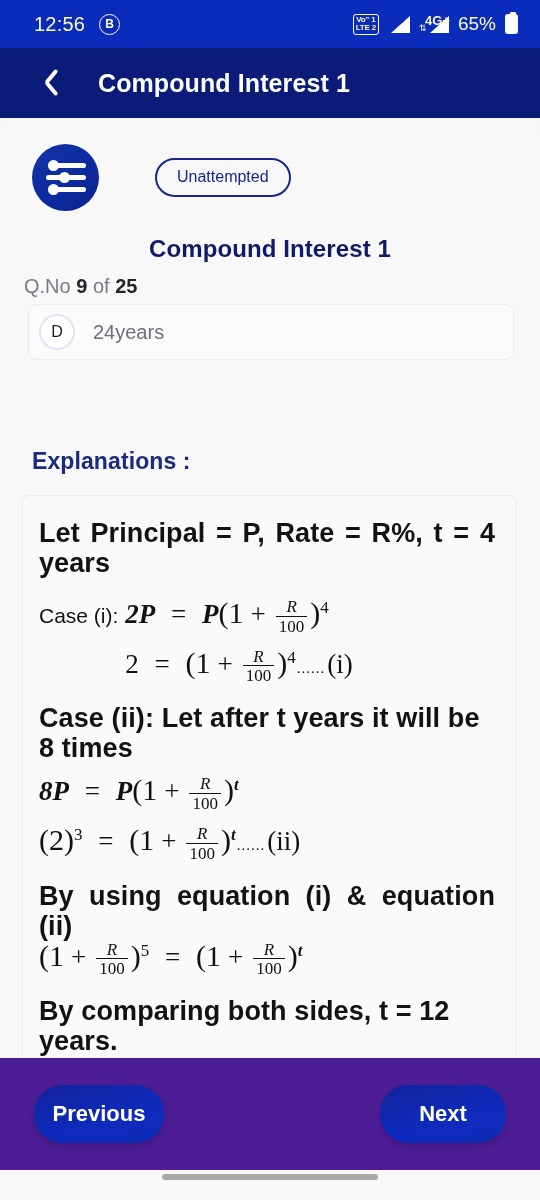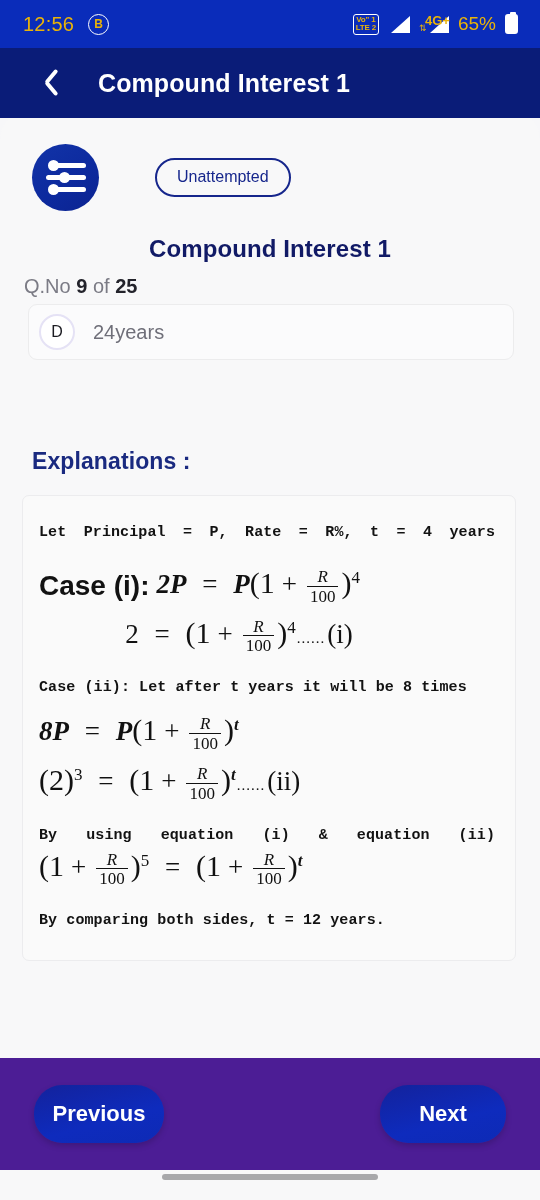--- a/index.html
+++ b/index.html
@@ -6,23 +6,23 @@
   html,body { width:540px; height:1200px; }
   body {
     font-family:"Liberation Sans", sans-serif;
     background:#f7f7f9;
     overflow:hidden;
     position:relative;
   }
 
   
   .statusbar{
-    height:48px; background:#0a2cba; color:#eab308;
+    height:48px; background:#0a2cba; color:#fef9c3;
     display:flex; align-items:center; justify-content:space-between;
-    padding:0 22px 0 23px; position:relative; z-index:5;
+    padding:0 22px 0 34px; position:relative; z-index:5;
   }
   .sb-left{ display:flex; align-items:center; gap:14px; }
   .sb-time{ font-size:20px; letter-spacing:.2px; }
   .sb-bcircle{
     width:21px; height:21px; border:1.8px solid #fff; border-radius:50%;
     display:flex; align-items:center; justify-content:center;
     font-size:12px; font-weight:600; line-height:1;
   }
   .sb-right{ display:flex; align-items:center; gap:9px; }
   .volte{
@@ -104,30 +104,30 @@
 
   
   .exp-head{
     color:#1a2a80; font-size:23px; font-weight:700;
     margin:88px 0 0 32px; letter-spacing:.1px;
   }
   .exp-box{
     margin:20px 24px 0 22px; border:1px solid #ececee; border-radius:7px;
     background:#fafafa; padding:22px 20px 24px 16px; color:#121212;
   }
-  .tline{ font-size:15px; font-weight:700; line-height:30px; letter-spacing:.1px;font-family:Liberation Mono, monospace;}
+  .tline{ font-size:27px; font-weight:700; line-height:30px; letter-spacing:.1px;}
   .tline.just{ text-align:justify; text-align-last:justify; }
   .gap{ height:18px; }
   .gap-s{ height:10px; }
 
   
   .m{ font-family:"Liberation Serif", serif; font-size:27px; color:#111; }
   .mrow{ display:flex; align-items:center; flex-wrap:nowrap; }
   .mrow.center{ justify-content:center; padding-right:56px;}
-  .casepre{ font-family:"Liberation Sans",sans-serif; font-size:28px; font-weight:700; margin-right:7px;}
+  .casepre{ font-family:"Liberation Sans",sans-serif; font-size:21px; font-weight:400; margin-right:7px;}
   .it{ font-style:italic;font-weight:bold; }
   .frac{ display:inline-flex; flex-direction:column; align-items:center;
     vertical-align:middle; margin:0 3px; font-size:17px; line-height:1.05; }
   .frac .num{ font-style:italic; padding:0 3px; }
   .frac .den{ border-top:1.3px solid #111; padding:1px 3px 0; }
   .sup{ font-size:17px; vertical-align:super; }
   .dots{ font-size:15px; letter-spacing:1px; margin:0 2px 0 1px; }
   .paren{ font-size:30px; }
   .eq{ margin:0 9px; }
   .plus{ margin:0 7px; }

